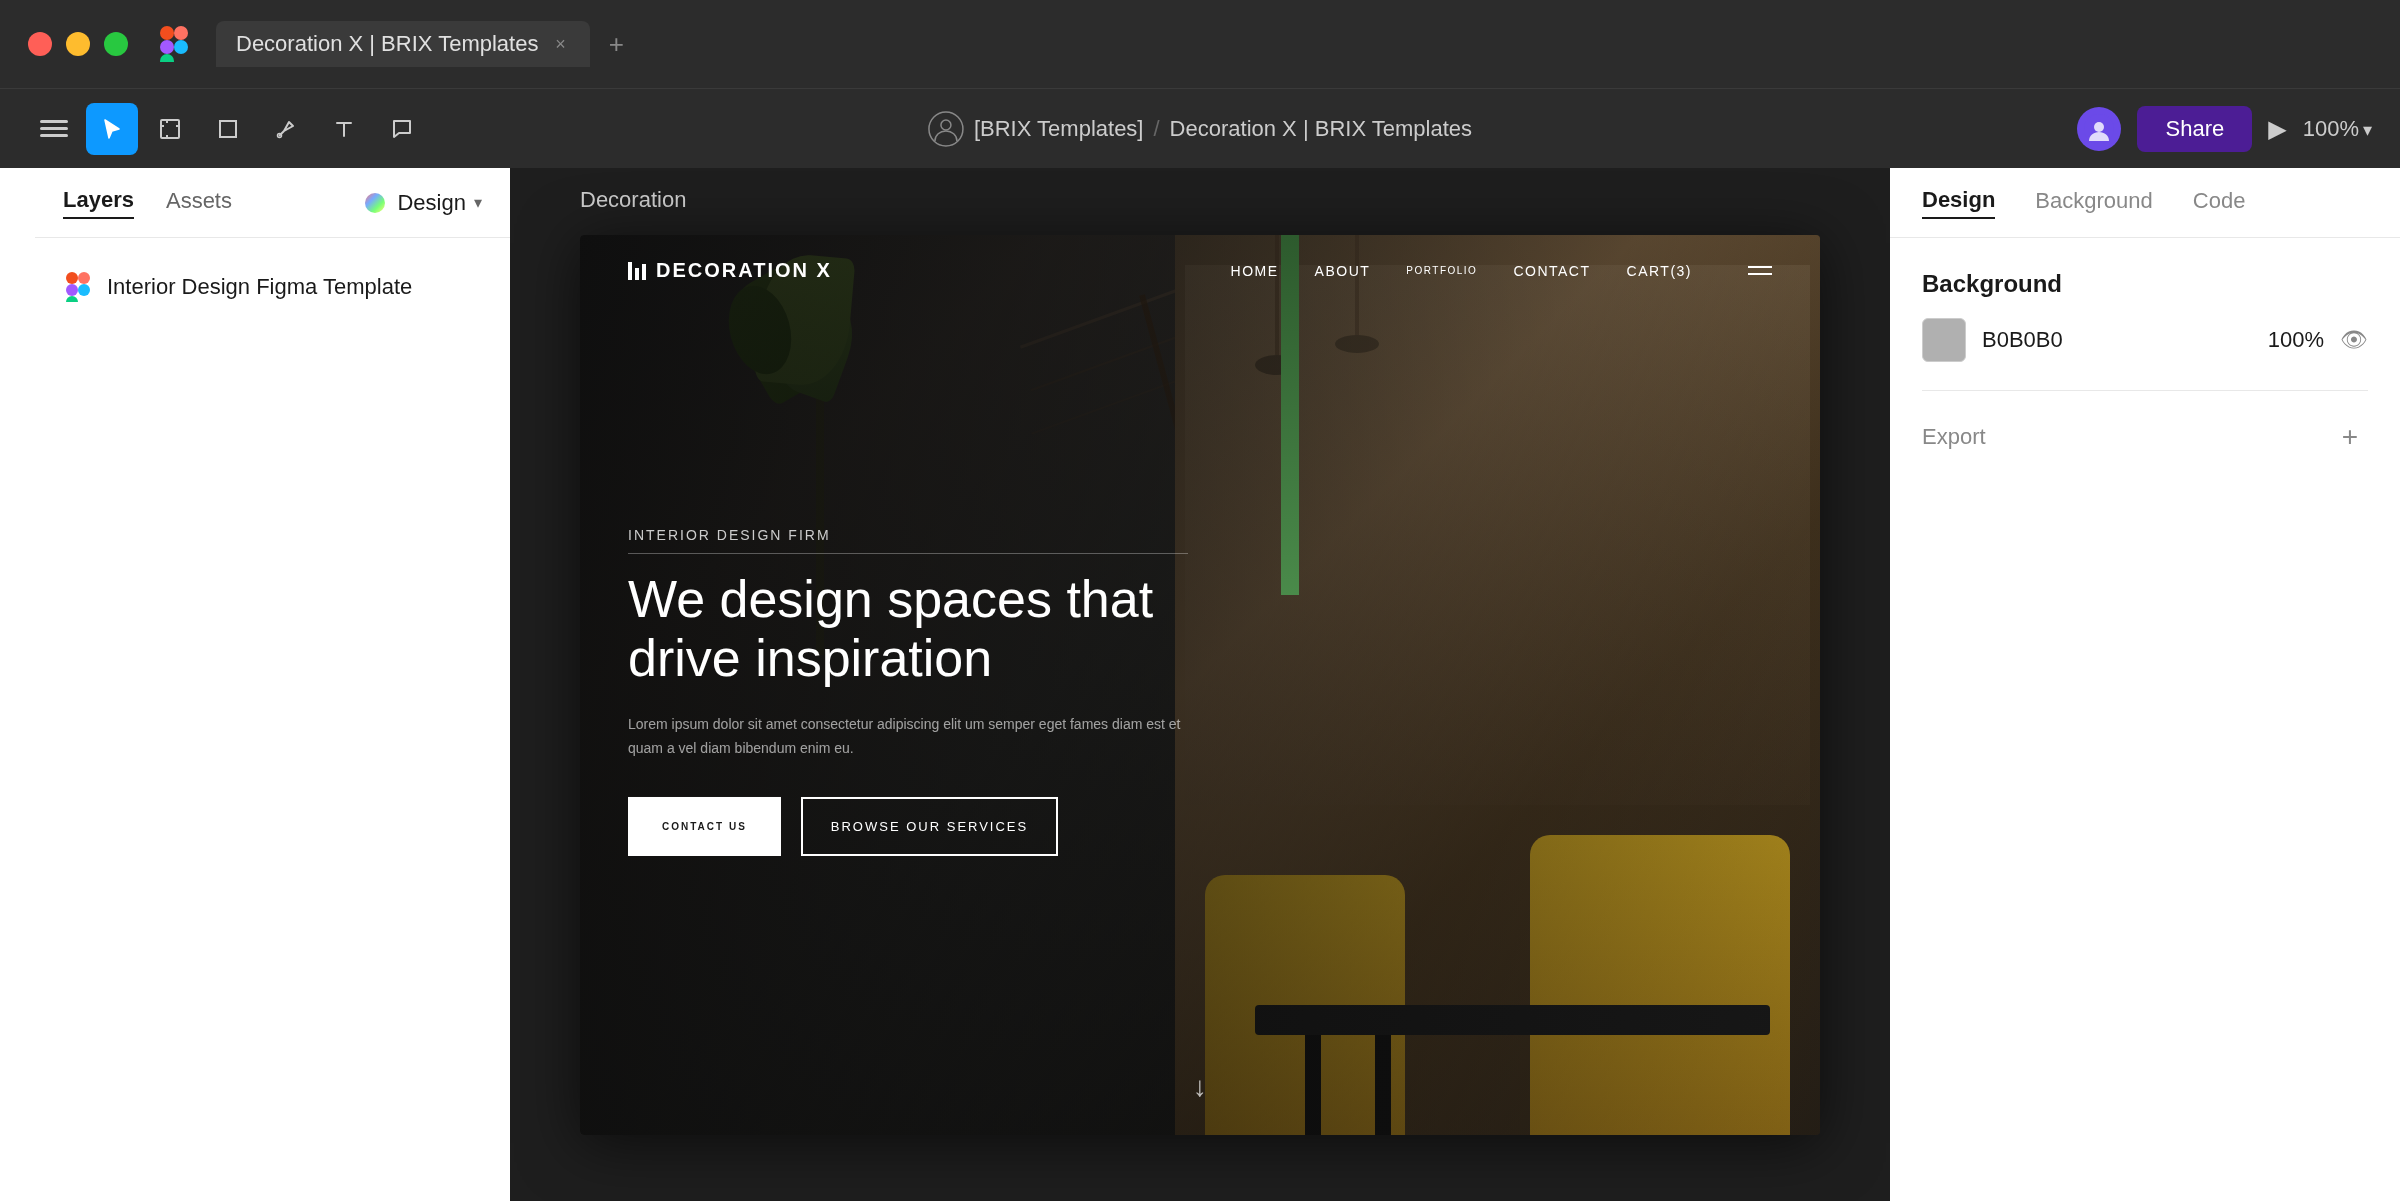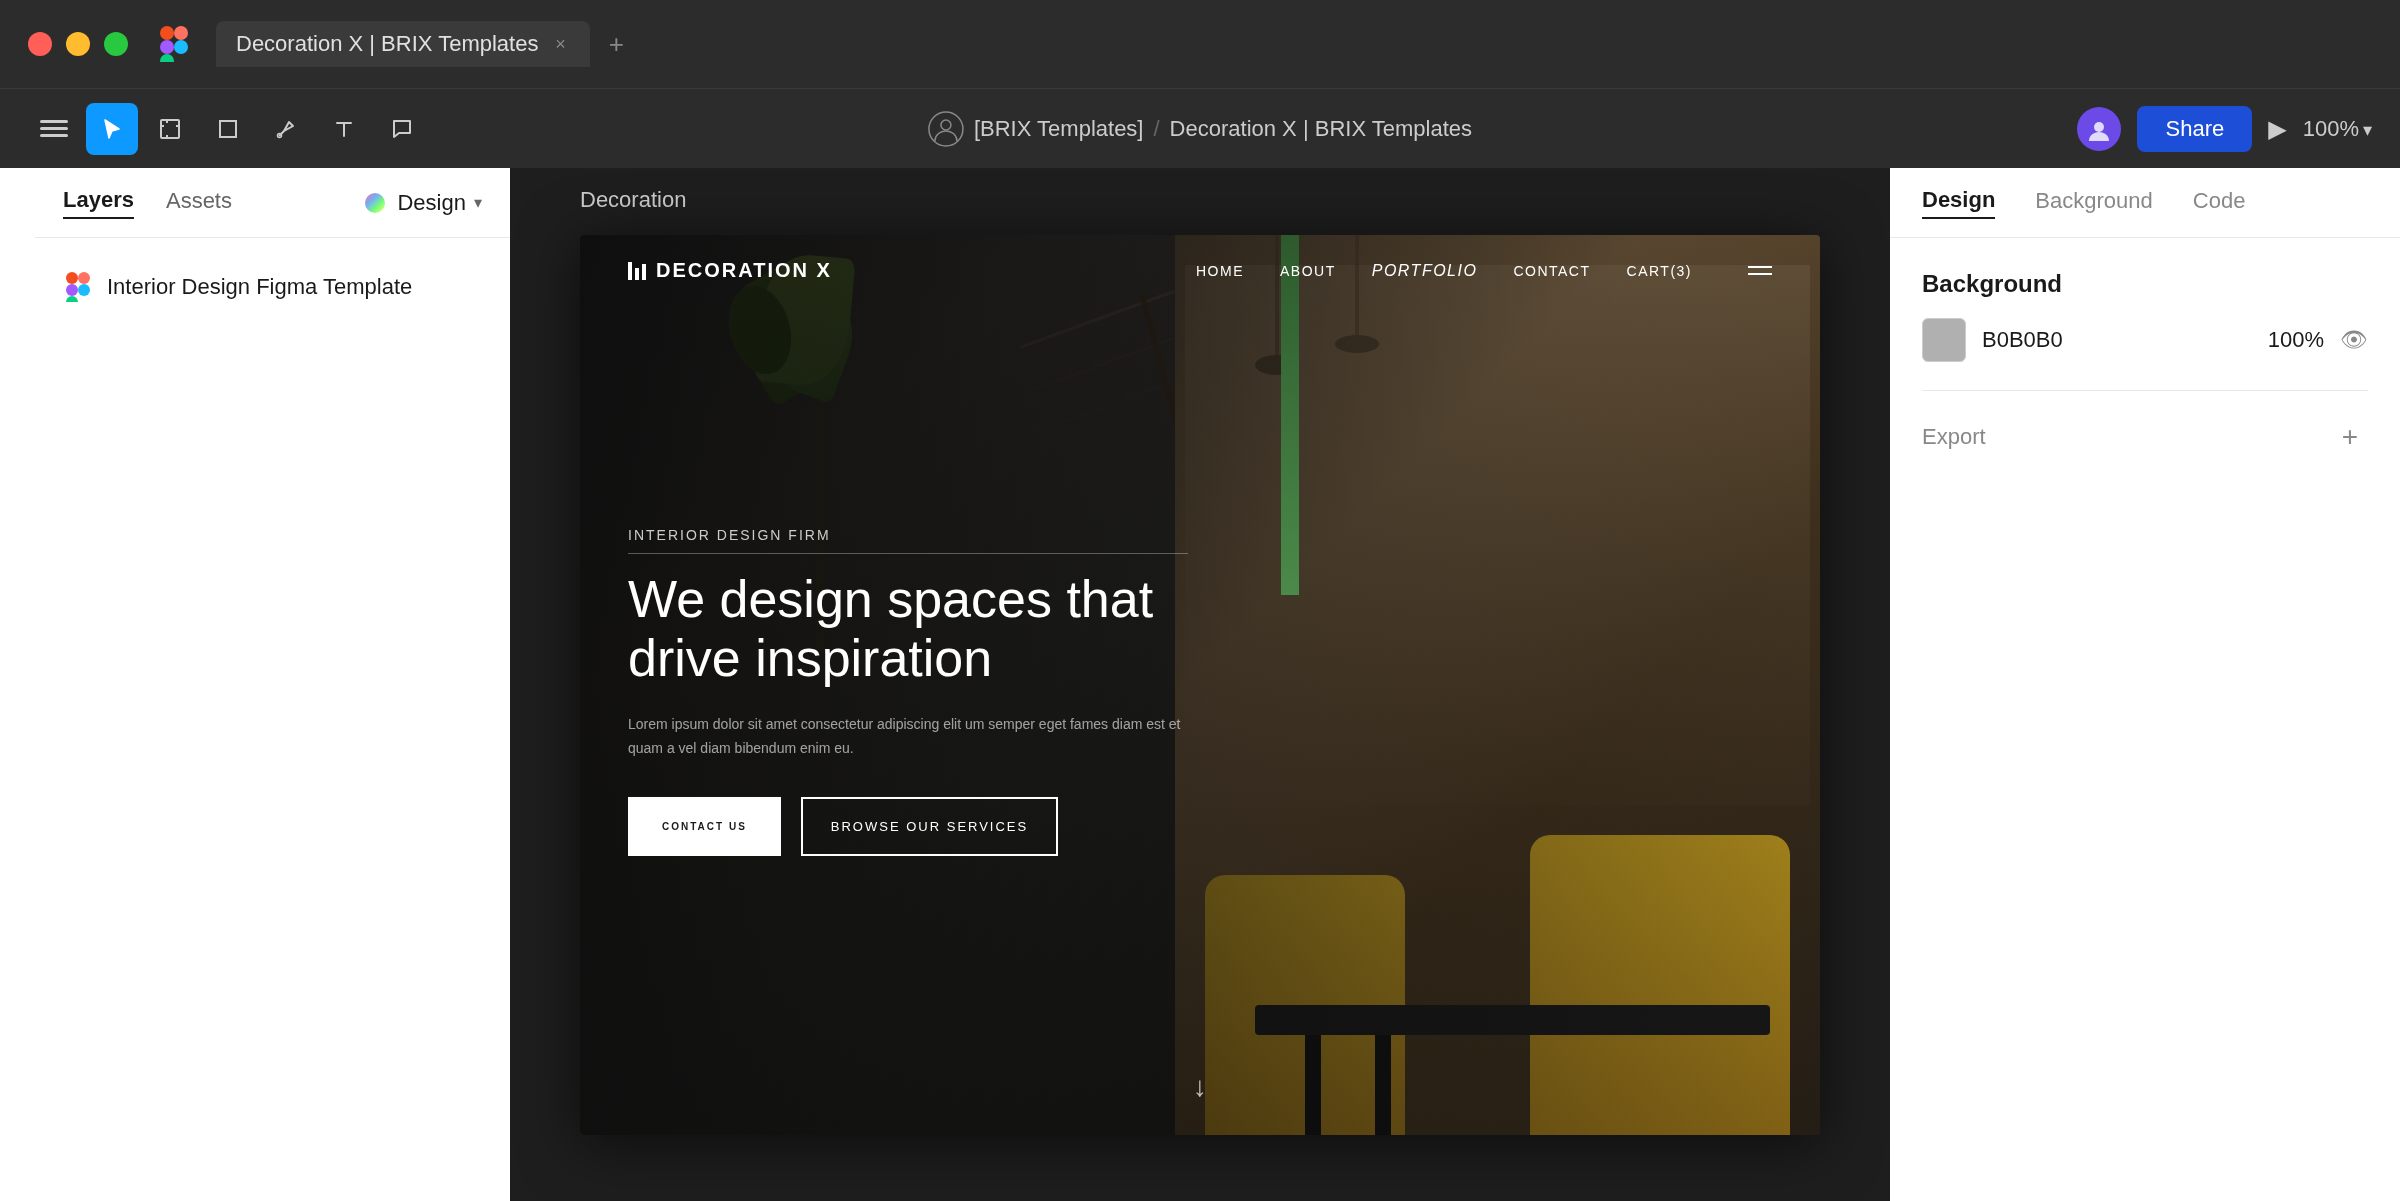--- a/index.html
+++ b/index.html
@@ -130,21 +130,21 @@
     .avatar-btn {
       width: 44px; height: 44px;
       border-radius: 50%;
       background: #6b4ae8;
       display: flex; align-items: center; justify-content: center;
       color: #fff;
       font-size: 18px;
       font-weight: 600;
     }
     .share-btn {
-      background: #1d4ed8;
+      background: #4c1d95;
       color: #fff;
       border: none;
       border-radius: 8px;
       padding: 10px 28px;
       font-size: 22px;
       font-weight: 500;
       cursor: pointer;
     }
     .zoom-indicator {
       color: #ccc;
@@ -692,21 +692,21 @@
             <div class="logo-bars">
               <div class="logo-bar" style="height:18px;"></div>
               <div class="logo-bar" style="height:12px;"></div>
               <div class="logo-bar" style="height:16px;"></div>
             </div>
             <span>DECORATION X</span>
           </div>
           <div class="site-nav-links">
             <span style="font-size:14px;letter-spacing:1.5px;color:#fff;cursor:pointer;">HOME</span>
             <span style="font-size:14px;letter-spacing:1.5px;color:#fff;cursor:pointer;">ABOUT</span>
-            <span style="font-size:16px;letter-spacing:1.5px;color:#fff;cursor:pointer;font-style:italic;">PORTFOLIO</span>
+            <span style="font-size:10px;letter-spacing:1.5px;color:#fff;cursor:pointer;">PORTFOLIO</span>
             <span style="font-size:14px;letter-spacing:1.5px;color:#fff;cursor:pointer;">CONTACT</span>
             <span style="font-size:14px;letter-spacing:1.5px;color:#fff;cursor:pointer;">CART(3)</span>
             <div class="nav-hamburger">
               <span></span>
                 <span></span>
             </div>
           </div>
         </div>
 
         <div class="site-content">

